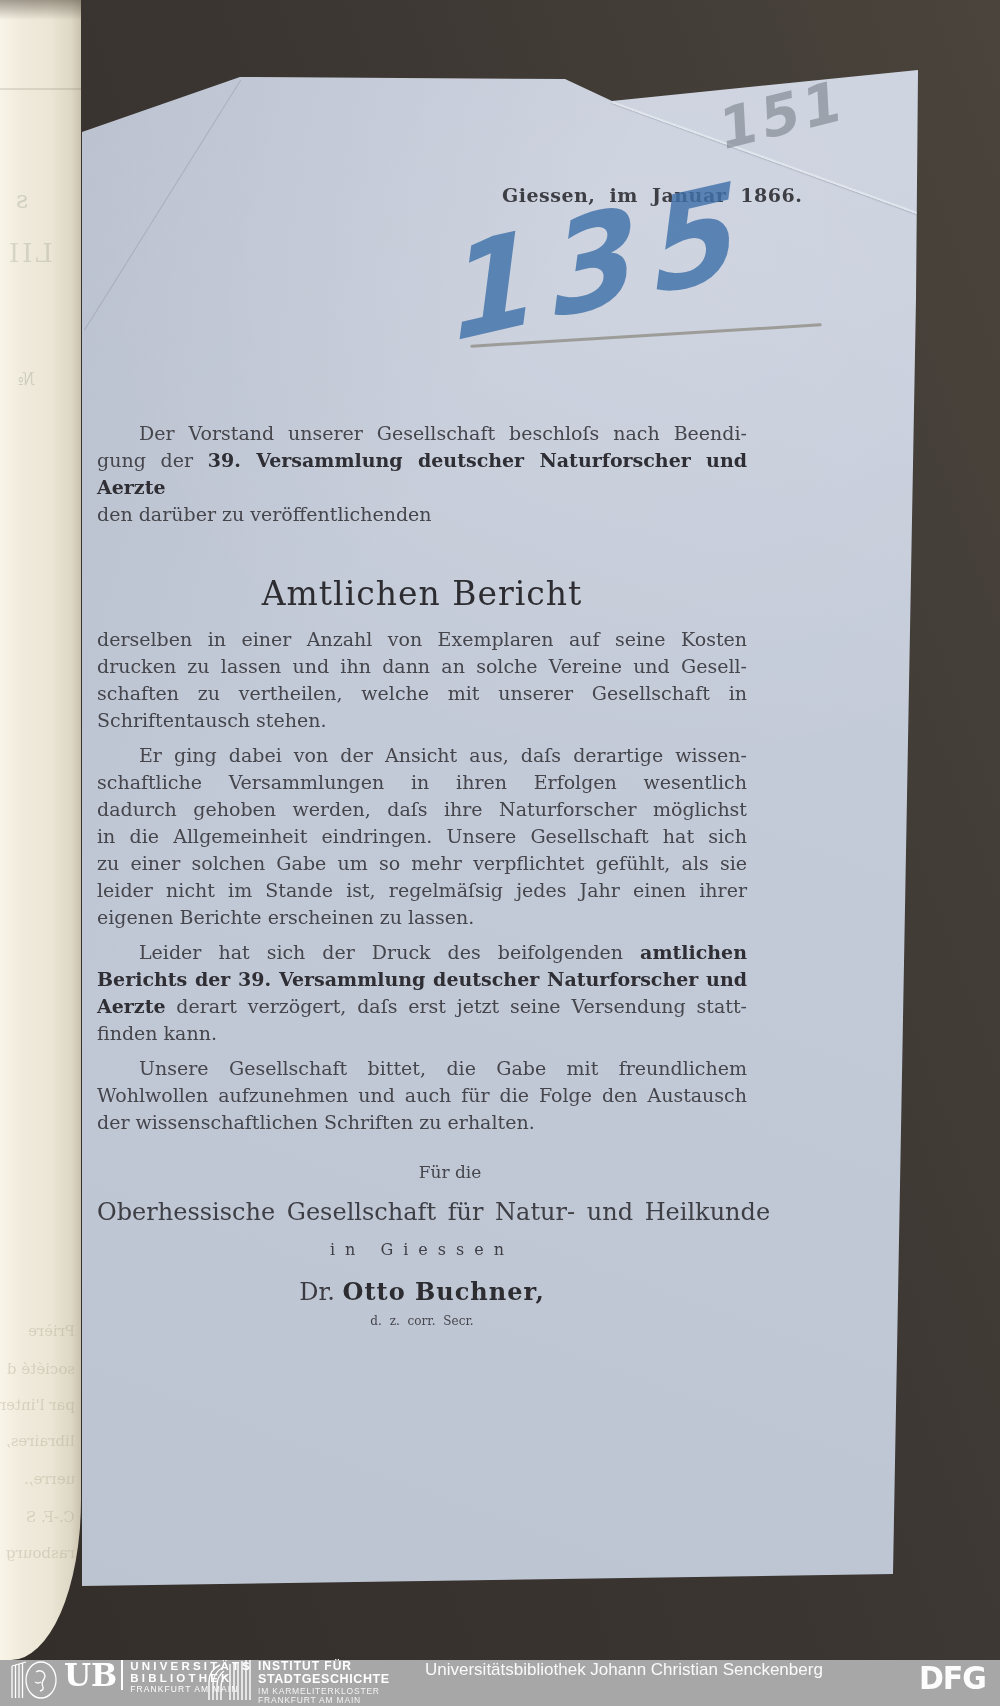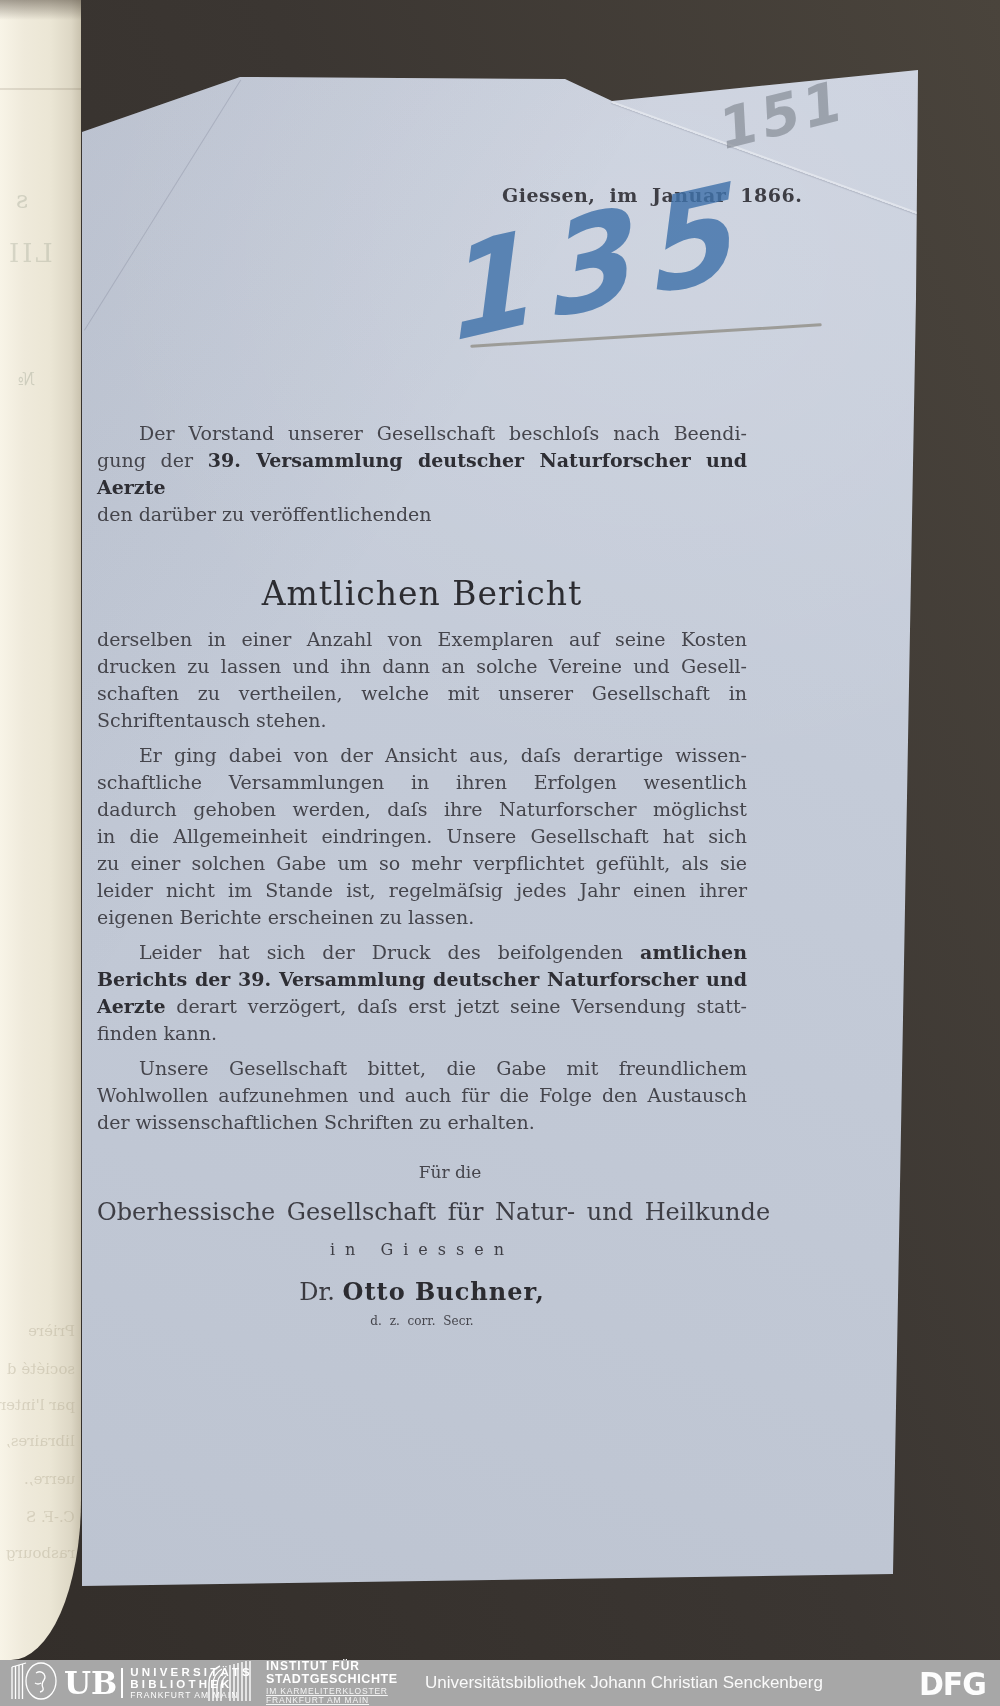--- a/index.html
+++ b/index.html
@@ -61,32 +61,32 @@
   .fuer-die{font-size:17px;transform:translateX(28px);margin-bottom:16px;}
   .gesellschaft{font-size:24px;color:#3e3e45;margin-bottom:14px;word-spacing:4px;}
   .in-giessen{font-size:16px;letter-spacing:10px;margin-bottom:18px;color:#3e3e45;}
   .buchner{font-size:24px;margin-bottom:8px;color:#3a3a40;}
   .buchner b{letter-spacing:1px;color:#2c2c31;}
   .secr{font-size:12px;word-spacing:4px;}
 
   
   .footer{position:absolute;left:0;bottom:0;width:1000px;height:46px;background:#a7a7a7;
     font-family:"Liberation Sans","DejaVu Sans",sans-serif;color:#fff;}
-  .fgroup{position:absolute;top:0;height:46px;display:flex;align-items:center;}
+  .fgroup{position:absolute;top:0;height:46px;display:flex;align-items:flex-start;}
   .g-ub{left:10px;}
   .ub-sigil{font-family:"DejaVu Serif",serif;font-weight:bold;font-size:31px;margin:0 4px 0 2px;line-height:1;}
   .ub-divider{width:2px;height:30px;background:#fff;margin-right:7px;}
   .ub-text{line-height:1.05;}
   .ub-text .l1,.ub-text .l2{font-size:11.5px;letter-spacing:3.2px;font-weight:bold;}
   .ub-text .l3{font-size:8.5px;letter-spacing:1.1px;margin-top:1px;}
   .g-inst{left:206px;}
-  .inst-text{line-height:1.1;margin-left:14px;}
+  .inst-text{line-height:1.1;margin-left:6px;}
   .inst-text .l1{font-size:12px;font-weight:bold;letter-spacing:1px;}
   .inst-text .l2{font-size:12.5px;font-weight:bold;letter-spacing:.6px;}
-  .inst-text .l3,.inst-text .l4{font-size:8.5px;letter-spacing:.8px;color:#f4f4f4;text-decoration:underline;}
+  .inst-text .l3,.inst-text .l4{font-size:8.5px;letter-spacing:.8px;color:#f4f4f4;}
   .g-lib{left:425px;}
   .lib-text{font-size:17px;color:#fafafa;}
   .g-dfg{right:14px;}
   .dfg-text{font-size:30px;font-weight:800;letter-spacing:-1px;color:#fdfdfd;
     font-family:"DejaVu Sans",sans-serif;transform:scaleY(1.05);}
   svg .st{stroke:#fff;fill:none;}
 </style>
 </head>
 <body>
 

